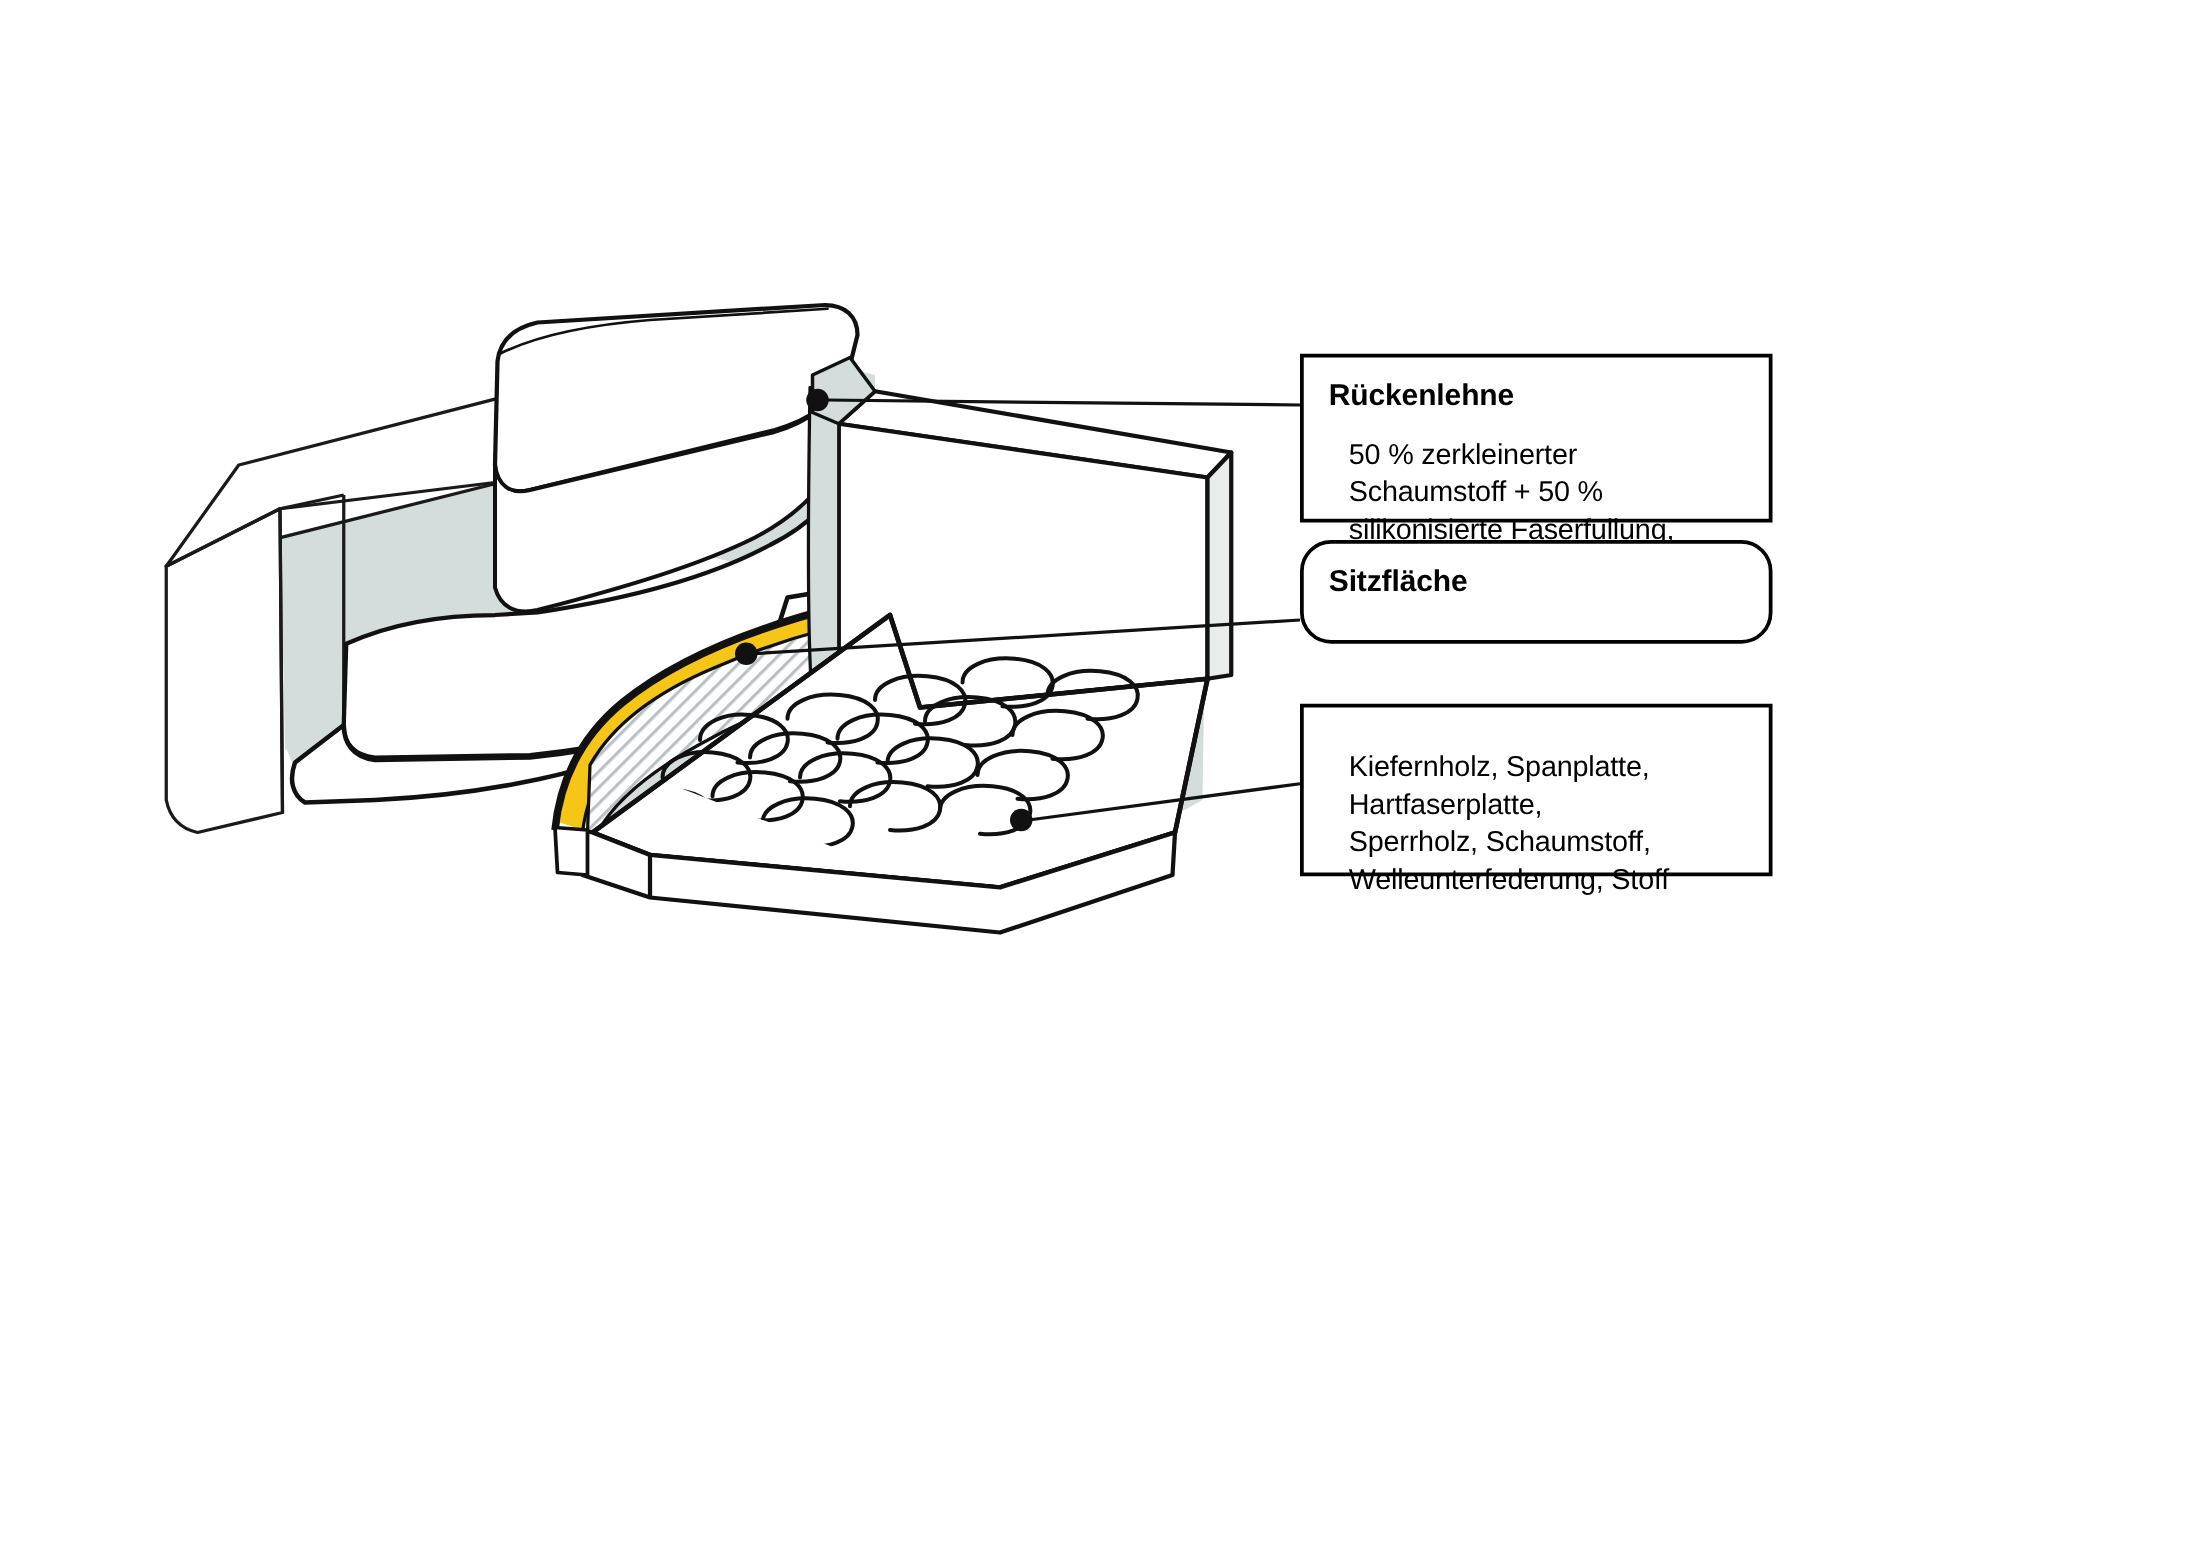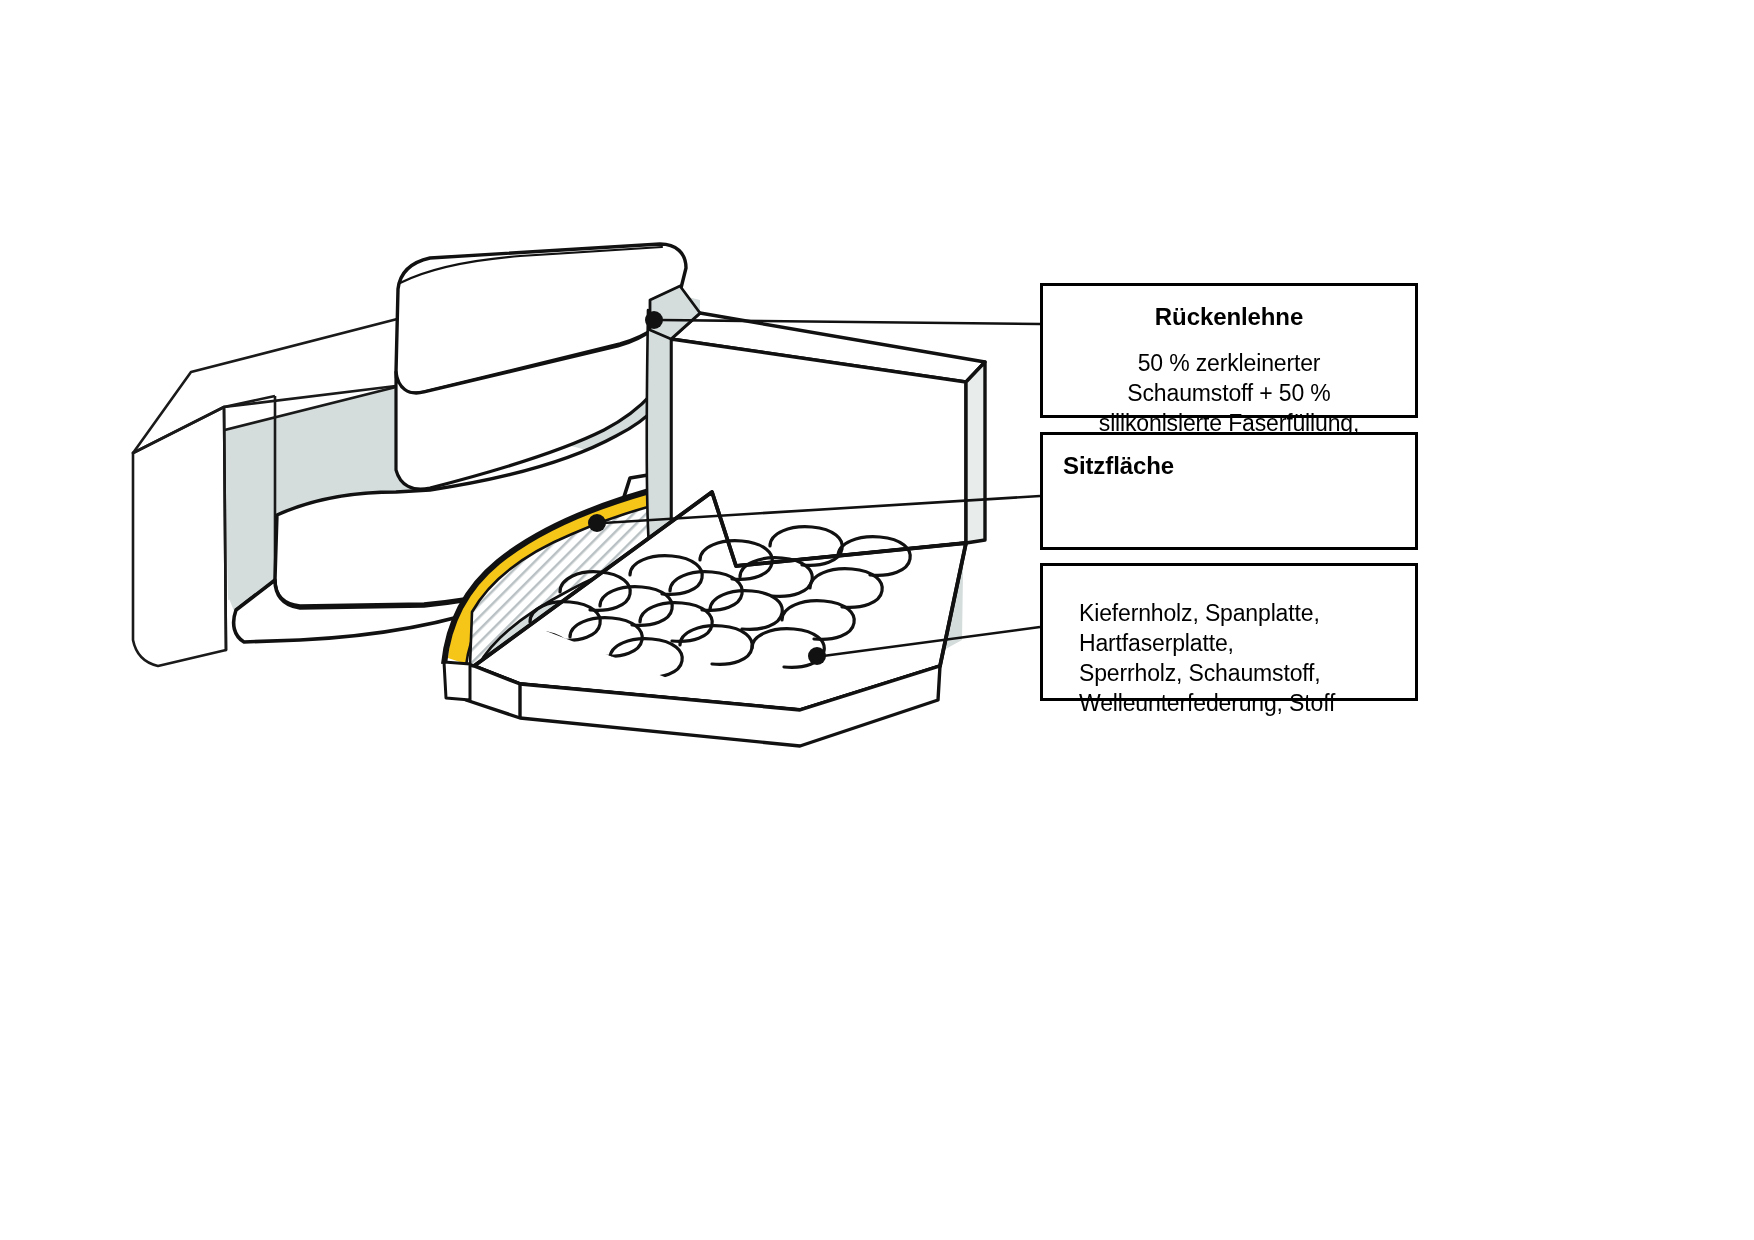--- a/index.html
+++ b/index.html
@@ -53,27 +53,27 @@
     color: #000000;
     margin: 16px;
     letter-spacing: -0.15px;
     white-space: pre-line;
   }
   #callout-rueckenlehne {
     left: 1040px;
     top: 283px;
     width: 378px;
     height: 135px;
-    text-align: center;
   }
   #callout-sitzflaeche {
     left: 1040px;
     top: 432px;
     width: 378px;
-    height: 118px;
+    height: 83px;
+    border-radius: 25px;
   }
   #callout-rahmen {
     left: 1040px;
     top: 563px;
     width: 378px;
     height: 138px;
   }
 </style>
 </head>
 <body>

